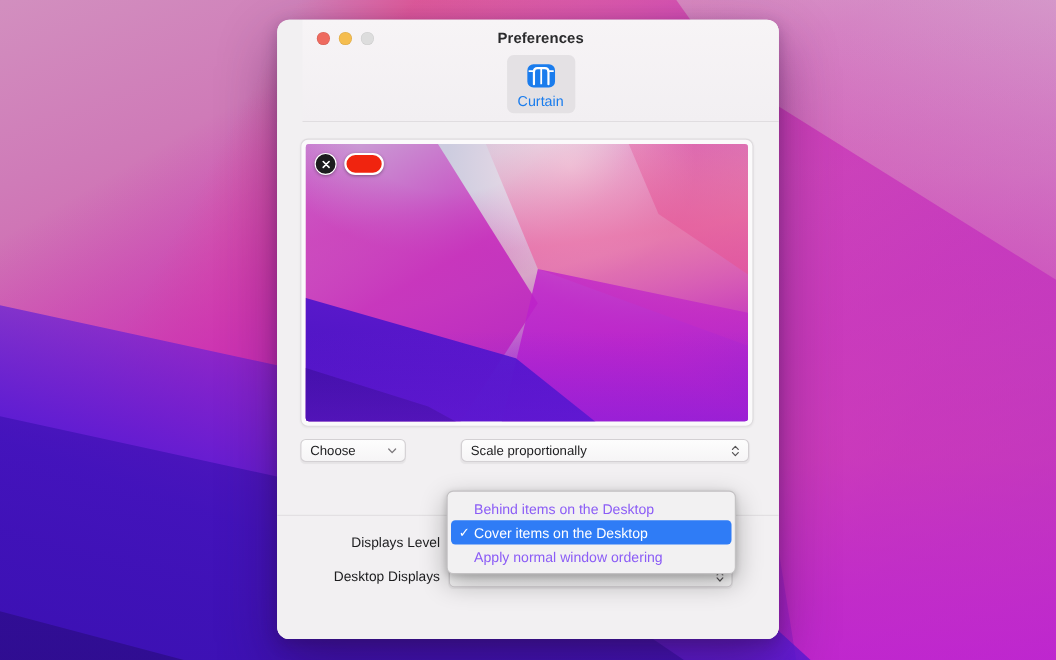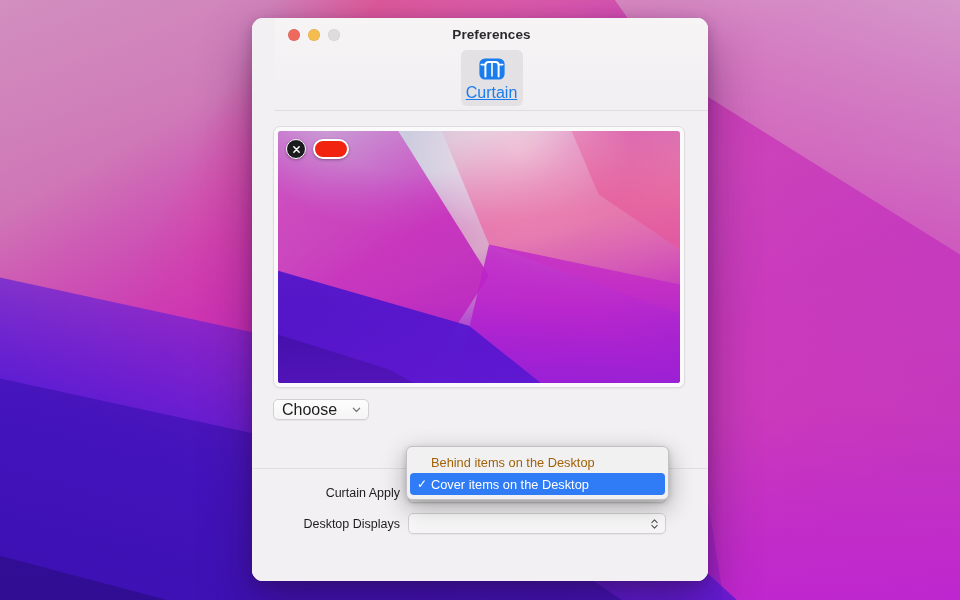--- a/index.html
+++ b/index.html
@@ -146,24 +146,23 @@
     padding: 6px 2px 5px;
     border-radius: 6px;
     display: flex;
     flex-direction: column;
     align-items: center;
     gap: 3px;
     cursor: default;
   }
   .tb-item.selected { background: #e4e1e4; }
   .tb-label {
-    font-size: 16px;
+    font-size: 13px;
     color: #3b3b3d;
     line-height: 1;
-    text-decoration: underline;
   }
   .tb-item.selected .tb-label { color: #1a7ced; }
   .tb-icon { width: 26px; height: 26px; display: block; }
 
   .toolbar-divider {
     position: absolute;
     top: 92px;
     left: 0; right: 0;
     height: 1px;
     background: #e0dde0;
@@ -279,21 +278,21 @@
   }
   .popup {
     position: relative;
     height: 21px;
     background: linear-gradient(180deg, #fdfdfd 0%, #f6f5f6 100%);
     border: 1px solid #d3d0d3;
     border-radius: 5px;
     box-shadow: 0 1px 1px rgba(0,0,0,0.05);
     display: flex;
     align-items: center;
-    font-size: 16px;
+    font-size: 12px;
     color: #1d1d1f;
     padding: 0 22px 0 8px;
     cursor: default;
     white-space: nowrap;
     overflow: hidden;
   }
   .popup.choose { width: 96px; }
   .popup.scale  { width: 262px; margin-left: 50px; }
   .popup .chev {
     position: absolute;
@@ -369,21 +368,21 @@
     box-shadow: 0 8px 24px rgba(0,0,0,0.30), 0 2px 6px rgba(0,0,0,0.16);
     z-index: 50;
   }
   .menu-item {
     position: relative;
     height: 22px;
     display: flex;
     align-items: center;
     padding-left: 24px;
     font-size: 12.8px;
-    color: #a16207;
+    color: #8b5cf6;
     cursor: default;
     white-space: nowrap;
   }
   .menu-item.selected {
     background: #2f7cf6;
     color: #ffffff;
     margin: 0 3px;
     border-radius: 4px;
     padding-left: 21px;
   }
@@ -468,28 +467,37 @@
       <div class="ctl-row">
         <div class="popup choose">
           <span>Choose</span>
           <span class="chev">
             <svg viewBox="0 0 12 12" width="11" height="11" aria-hidden="true">
               <path d="M2.6 4.6 L6 8.2 L9.4 4.6" fill="none" stroke="#7c797c" stroke-width="1.3" stroke-linecap="round" stroke-linejoin="round"></path>
             </svg>
           </span>
         </div>
 
+        <div class="popup scale">
+          <span>Scale proportionally</span>
+          <span class="chev">
+            <svg viewBox="0 0 12 16" width="11" height="14" aria-hidden="true">
+              <path d="M3 6.4 L6 3.2 L9 6.4" fill="none" stroke="#555355" stroke-width="1.25" stroke-linecap="round" stroke-linejoin="round"></path>
+              <path d="M3 9.6 L6 12.8 L9 9.6" fill="none" stroke="#555355" stroke-width="1.25" stroke-linecap="round" stroke-linejoin="round"></path>
+            </svg>
+          </span>
+        </div>
       </div>
 
       <div class="section-divider"></div>
 
       <div class="form">
 
         <div class="form-row">
-          <div class="form-label">Curtain Apply</div>
+          <div class="form-label">Displays Level</div>
           <div class="form-ctl">
             <span>Cover items on the Desktop</span>
             <span class="chev">
               <svg viewBox="0 0 12 16" width="11" height="14" aria-hidden="true">
                 <path d="M3 6.4 L6 3.2 L9 6.4" fill="none" stroke="#555355" stroke-width="1.25" stroke-linecap="round" stroke-linejoin="round"></path>
                 <path d="M3 9.6 L6 12.8 L9 9.6" fill="none" stroke="#555355" stroke-width="1.25" stroke-linecap="round" stroke-linejoin="round"></path>
               </svg>
             </span>
           </div>
         </div>
@@ -514,13 +522,16 @@
 </div>
 
 <div class="menu">
   <div class="menu-item">
     <span>Behind items on the Desktop</span>
   </div>
   <div class="menu-item selected">
     <span class="menu-check">✓</span>
     <span>Cover items on the Desktop</span>
   </div>
+  <div class="menu-item">
+    <span>Apply normal window ordering</span>
+  </div>
 </div>
 
 </body></html>

